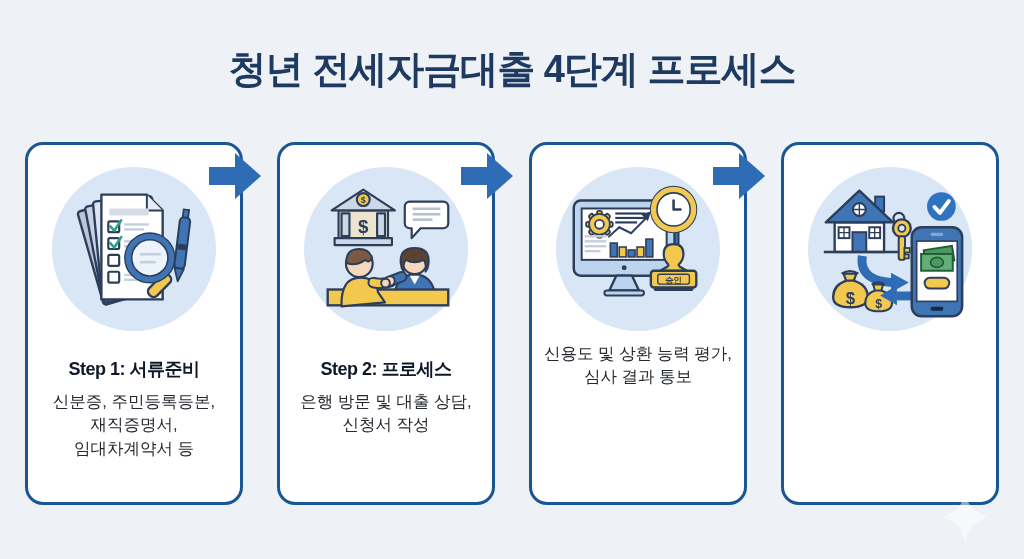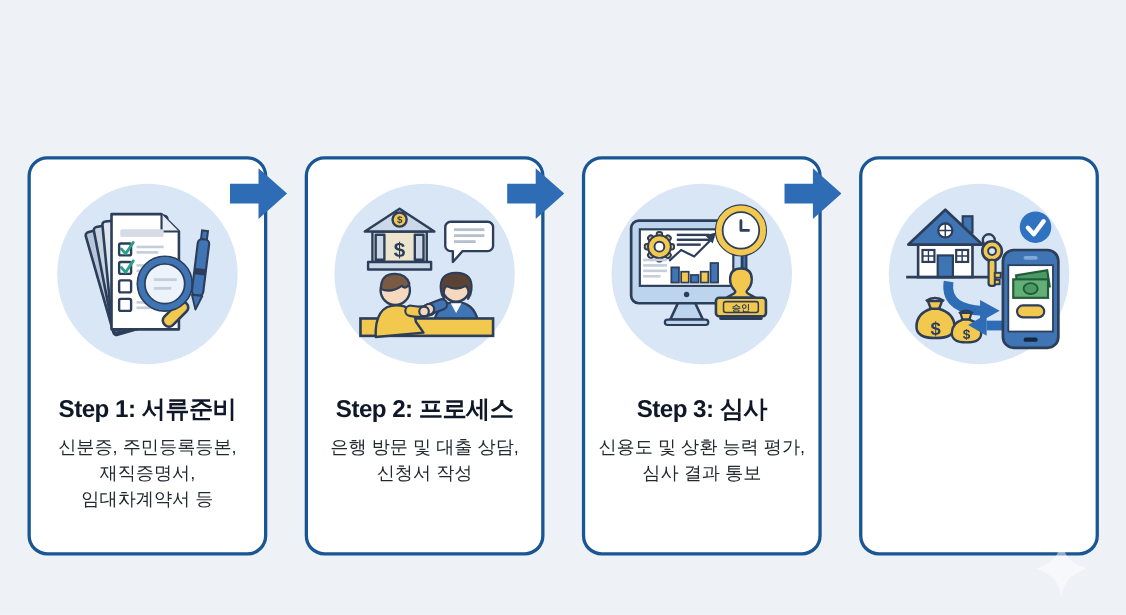--- a/index.html
+++ b/index.html
@@ -18,21 +18,21 @@
     display:flex; gap:34px;
   }
   .card {
     box-sizing:border-box; width:218px; height:363px;
     background:#ffffff; border:3px solid #1a5694; border-radius:18px;
     text-align:center;
   }
   .illus { width:168px; height:168px; margin:20px auto 0; display:block; }
   .illus svg { width:168px; height:168px; display:block; }
   .step-title {
-    margin:24px 4px 0; font-size:22px; font-weight:800; color:#101828;
+    margin:24px 4px 0; font-size:18px; font-weight:800; color:#101828;
     letter-spacing:-0.5px;
   }
   .step-desc {
     margin:9px 5px 12px; font-size:16.5px; line-height:1.42; color:#24292f;
     white-space:pre-line;
   }
   .flow-arrow { position:absolute; top:150px; width:52px; height:52px; }
   .flow-arrow svg { width:52px; height:52px; display:block; }
   .arrow-1 { left:209px; }
   .arrow-2 { left:461px; }
@@ -40,20 +40,21 @@
   .sparkle {
     position:absolute; left:936px; top:488px; width:58px; height:58px;
     opacity:0.5;
   }
 </style>
 </head>
 <body>
 
 <div class="canvas">
 
+  <h1 class="page-title">청년 전세자금대출 4단계 프로세스</h1>
 
   <div class="cards">
 
     <div class="card">
       <div class="illus">
         <svg viewBox="0 0 170 170">
           <circle cx="85" cy="85" r="83" fill="#d9e6f5"></circle>
           <g stroke="#2c3e5a" stroke-width="2.4" stroke-linejoin="round">
             <rect x="40" y="38" width="56" height="98" rx="3" fill="#b9c6d9" transform="rotate(-16 68 87)"></rect>
             <rect x="44" y="36" width="58" height="99" rx="3" fill="#c8d3e2" transform="rotate(-11 73 85)"></rect>
@@ -210,21 +211,20 @@
           </g>
           <g>
             <path d="M121 80 q10 0 10 10 q0 6 -4.5 10.5 q-1 1 1 2.5 l7 4 h-27 l7 -4 q2 -1.5 1 -2.5 q-4.5 -4.5 -4.5 -10.5 q0 -10 10 -10 z" fill="#f3c84f" stroke="#2c3e5a" stroke-width="2.2" stroke-linejoin="round"></path>
             <rect x="98" y="107" width="46" height="17" rx="3" fill="#f3c84f" stroke="#2c3e5a" stroke-width="2.4"></rect>
             <rect x="105" y="110.5" width="32" height="10" rx="2" fill="none" stroke="#2c3e5a" stroke-width="1.4"></rect>
             <rect x="101" y="124" width="40" height="3.5" rx="1.5" fill="#2c3e5a"></rect>
             <text x="121" y="119" text-anchor="middle" font-size="8.5" font-weight="bold" fill="#2c3e5a">승인</text>
           </g>
         </svg>
       </div>
-      <div class="step-title">Step 3: 심사</div>
       <div class="step-desc">신용도 및 상환 능력 평가,
 심사 결과 통보</div>
     </div>
 
     <div class="card">
       <div class="illus">
         <svg viewBox="0 0 170 170">
           <circle cx="85" cy="85" r="83" fill="#d9e6f5"></circle>
           <path d="M57 92 C54 112 70 118 88 119" fill="none" stroke="#2e6db6" stroke-width="9"></path>
           <polygon points="86,109 104,119 86,129" fill="#2e6db6"></polygon>

